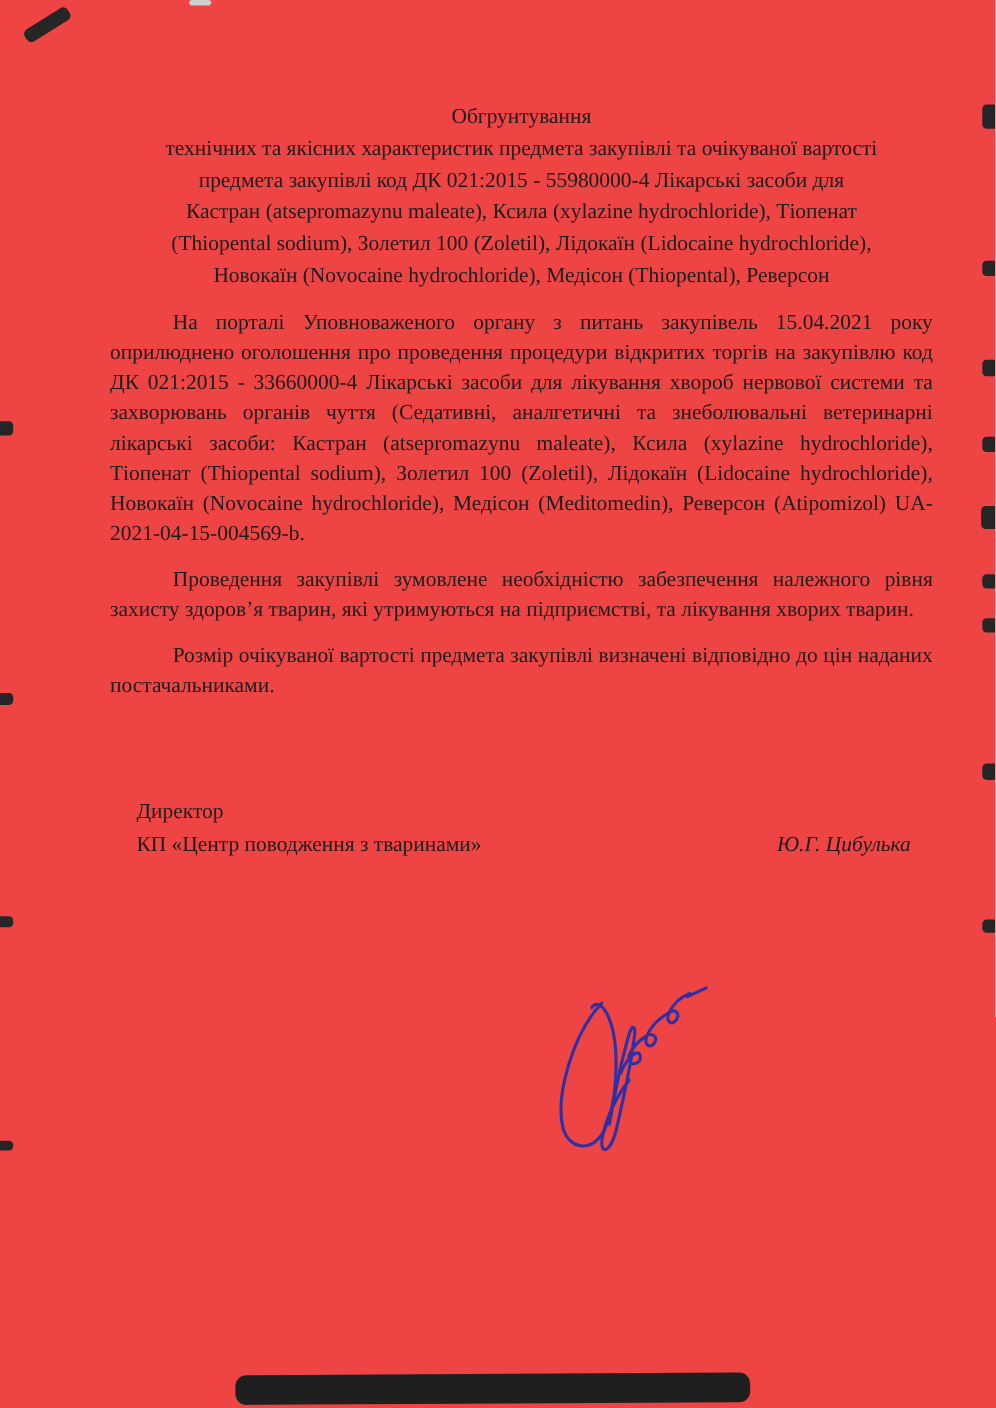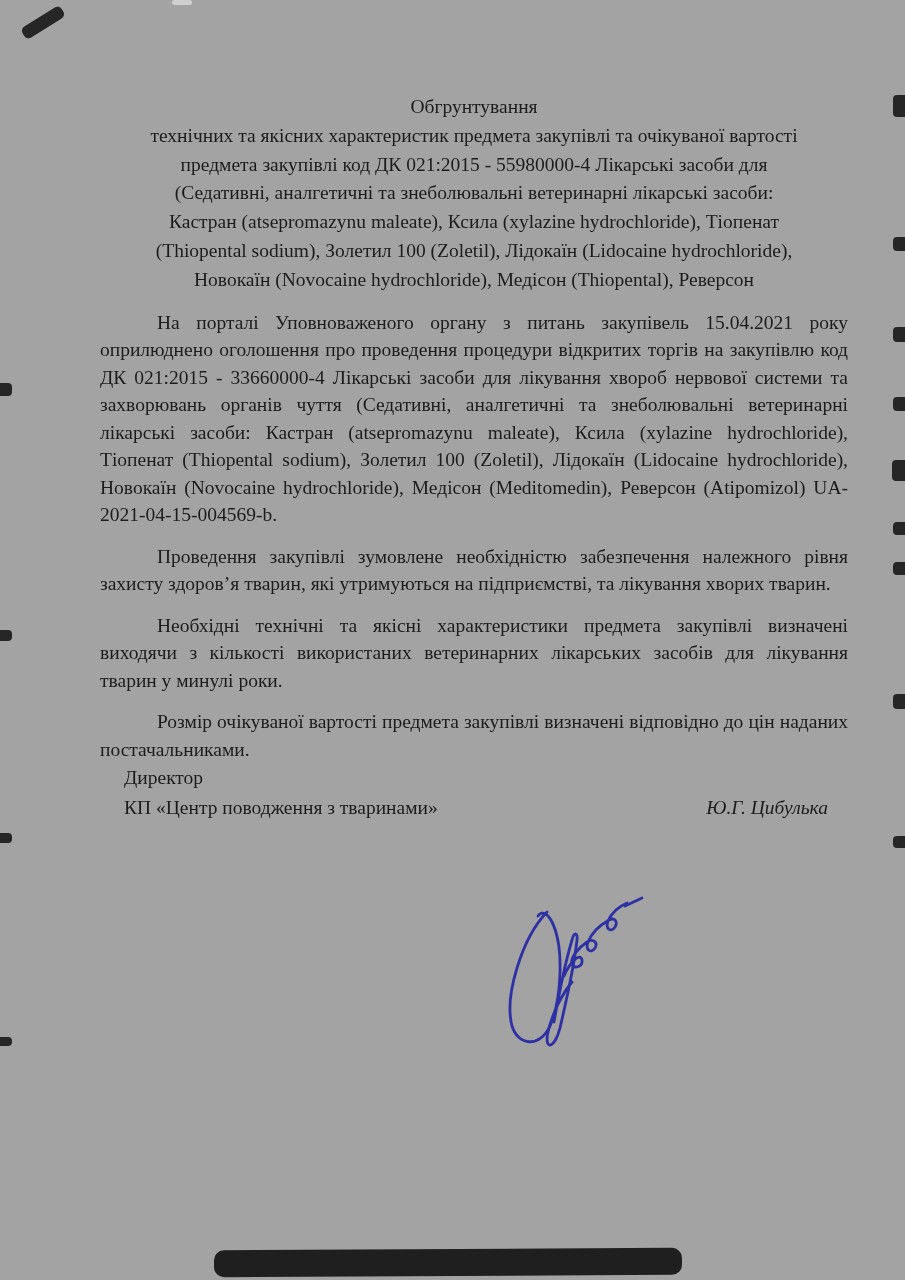--- a/index.html
+++ b/index.html
@@ -1,19 +1,19 @@
 <!DOCTYPE html>
 <html><head>
 <meta charset="utf-8">
 <style>
   html,body{margin:0;padding:0;background:#ffffff;}
   .page{
     position:relative;
     width:905px;height:1280px;
-    background:#a3a3a3;
+    background:#ef4444;
     overflow:hidden;
     font-family:"Liberation Serif","DejaVu Serif",serif;
     color:#1c1c1c;
   }
   .content{
     position:absolute;
     left:100px;top:0;
     width:748px;
     padding-top:93px;
   }
@@ -25,20 +25,21 @@
   }
   .heading .hline{white-space:nowrap;}
   .body-par{
     margin:14px 0 0 0;
     font-size:19.5px;
     line-height:27.5px;
     text-align:justify;
     text-indent:57px;
   }
   .sig-row{
+    margin-top:86px;
     display:flex;
     justify-content:space-between;
     align-items:flex-end;
     font-size:19.5px;
     line-height:30px;
   }
   .sig-left{margin-left:24px;}
   .sig-name{margin-right:20px;white-space:nowrap;font-style:italic;}
   .signature-svg{
     position:absolute;
@@ -87,29 +88,27 @@
   <div class="mark mark-right mr8"></div>
   <div class="mark mark-right mr9"></div>
   <div class="mark mark-bottom"></div>
 
   <div class="content">
 
     <div class="heading">
       <div class="hline">Обгрунтування</div>
       <div class="hline">технічних та якісних характеристик предмета закупівлі та очікуваної вартості</div>
       <div class="hline">предмета закупівлі код ДК 021:2015 - 55980000-4 Лікарські засоби для</div>
-      <div class="hline">(Седативні, аналгетичні та знеболювальні ветеринарні лікарські засоби:</div>
       <div class="hline">Кастран (atsepromazynu maleate), Ксила (xylazine hydrochloride), Тіопенат</div>
       <div class="hline">(Thiopental sodium), Золетил 100 (Zoletil), Лідокаїн (Lidocaine hydrochloride),</div>
       <div class="hline">Новокаїн (Novocaine hydrochloride), Медісон (Thiopental), Реверсон</div>
     </div>
 
     <p class="body-par">На порталі Уповноваженого органу з питань закупівель 15.04.2021 року оприлюднено оголошення про проведення процедури відкритих торгів на закупівлю код ДК 021:2015 - 33660000-4 Лікарські засоби для лікування хвороб нервової системи та захворювань органів чуття (Седативні, аналгетичні та знеболювальні ветеринарні лікарські засоби: Кастран (atsepromazynu maleate), Ксила (xylazine hydrochloride), Тіопенат (Thiopental sodium), Золетил 100 (Zoletil), Лідокаїн (Lidocaine hydrochloride), Новокаїн (Novocaine hydrochloride), Медісон (Meditomedin), Реверсон (Atipomizol) UA-2021-04-15-004569-b.</p>
     <p class="body-par">Проведення закупівлі зумовлене необхідністю забезпечення належного рівня захисту здоров’я тварин, які утримуються на підприємстві, та лікування хворих тварин.</p>
-    <p class="body-par">Необхідні технічні та якісні характеристики предмета закупівлі визначені виходячи з кількості використаних ветеринарних лікарських засобів для лікування тварин у минулі роки.</p>
     <p class="body-par">Розмір очікуваної вартості предмета закупівлі визначені відповідно до цін наданих постачальниками.</p>
 
     <div class="sig-row">
       <div class="sig-left">
         <div>Директор</div>
         <div>КП «Центр поводження з тваринами»</div>
       </div>
       <div class="sig-name">Ю.Г. Цибулька</div>
     </div>
 

